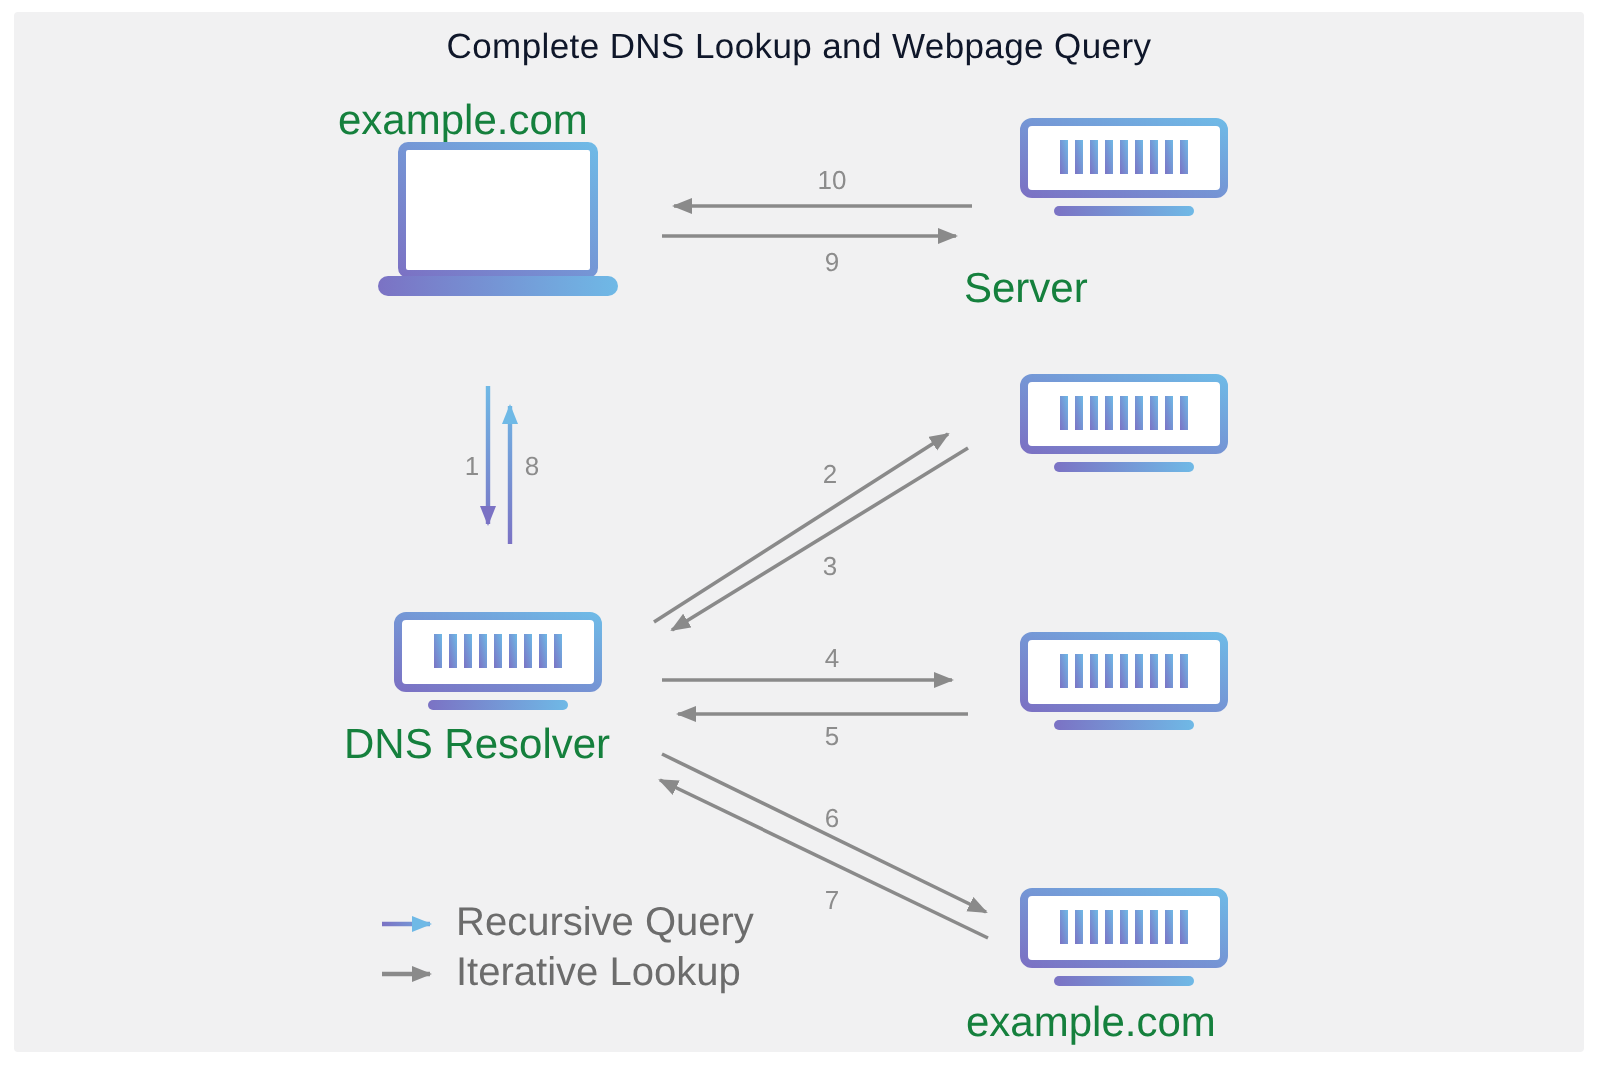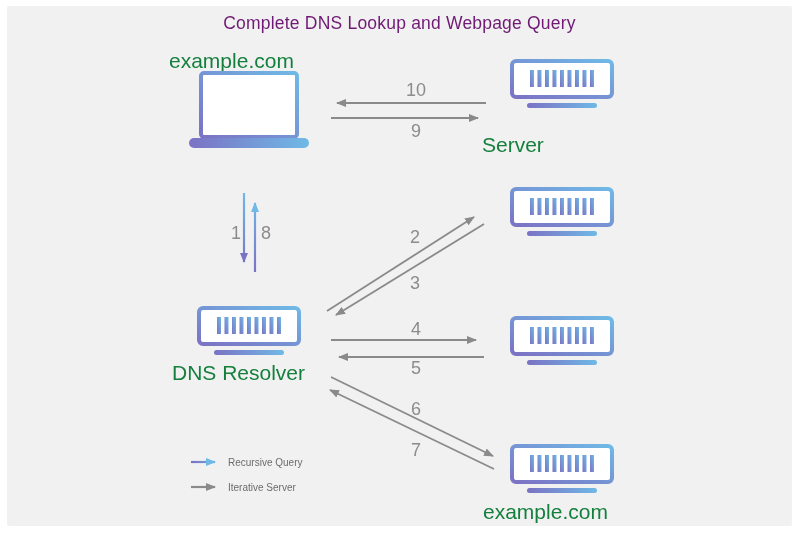--- a/index.html
+++ b/index.html
@@ -6,36 +6,36 @@
   .canvas {
     position:relative; width:799px; height:533px; background:#ffffff;
     font-family:"Liberation Sans", sans-serif; overflow:hidden;
   }
   .panel {
     position:absolute; left:7px; top:6px; right:7px; bottom:7px;
     background:#f1f1f2; border-radius:2px;
   }
   .title {
     position:absolute; left:0; top:13px; width:100%;
-    text-align:center; font-size:17.5px; color:#701a75; font-weight:400;
+    text-align:center; font-size:17.5px; color:#0f172a; font-weight:400;
     letter-spacing:0.2px;
   }
   .layer { position:absolute; left:0; top:0; width:799px; height:533px; }
   .icon { position:absolute; }
   .node-label {
     position:absolute; width:160px; text-align:left;
     font-size:21px; color:#15803d;
   }
   .step-num {
     position:absolute; transform:translate(-50%,-50%);
-    font-size:18px; color:#8c8c8c;
+    font-size:13px; color:#8c8c8c;
   }
   .legend-label {
     position:absolute; transform:translateY(-50%);
-    font-size:10px; color:#6c6c6c;
+    font-size:20px; color:#6c6c6c;
   }
 </style>
 </head>
 <body>
 
 <div class="canvas">
   <div class="panel"></div>
 
   <div class="title">Complete DNS Lookup and Webpage Query</div>
 
@@ -186,15 +186,15 @@
   <span class="step-num" style="left:416px; top:329px;">4</span>
   <span class="step-num" style="left:416px; top:368px;">5</span>
   <span class="step-num" style="left:416px; top:409px;">6</span>
   <span class="step-num" style="left:416px; top:450px;">7</span>
   <span class="step-num" style="left:266px; top:233px;">8</span>
   <span class="step-num" style="left:416px; top:131px;">9</span>
   <span class="step-num" style="left:416px; top:90px;">10</span>
 
   <div>
     <div class="legend-label" style="left:228px; top:462px;">Recursive Query</div>
-    <div class="legend-label" style="left:228px; top:487px;">Iterative Server</div>
+    <div class="legend-label" style="left:228px; top:487px;">Iterative Lookup</div>
   </div>
 </div>
 
 </body></html>

